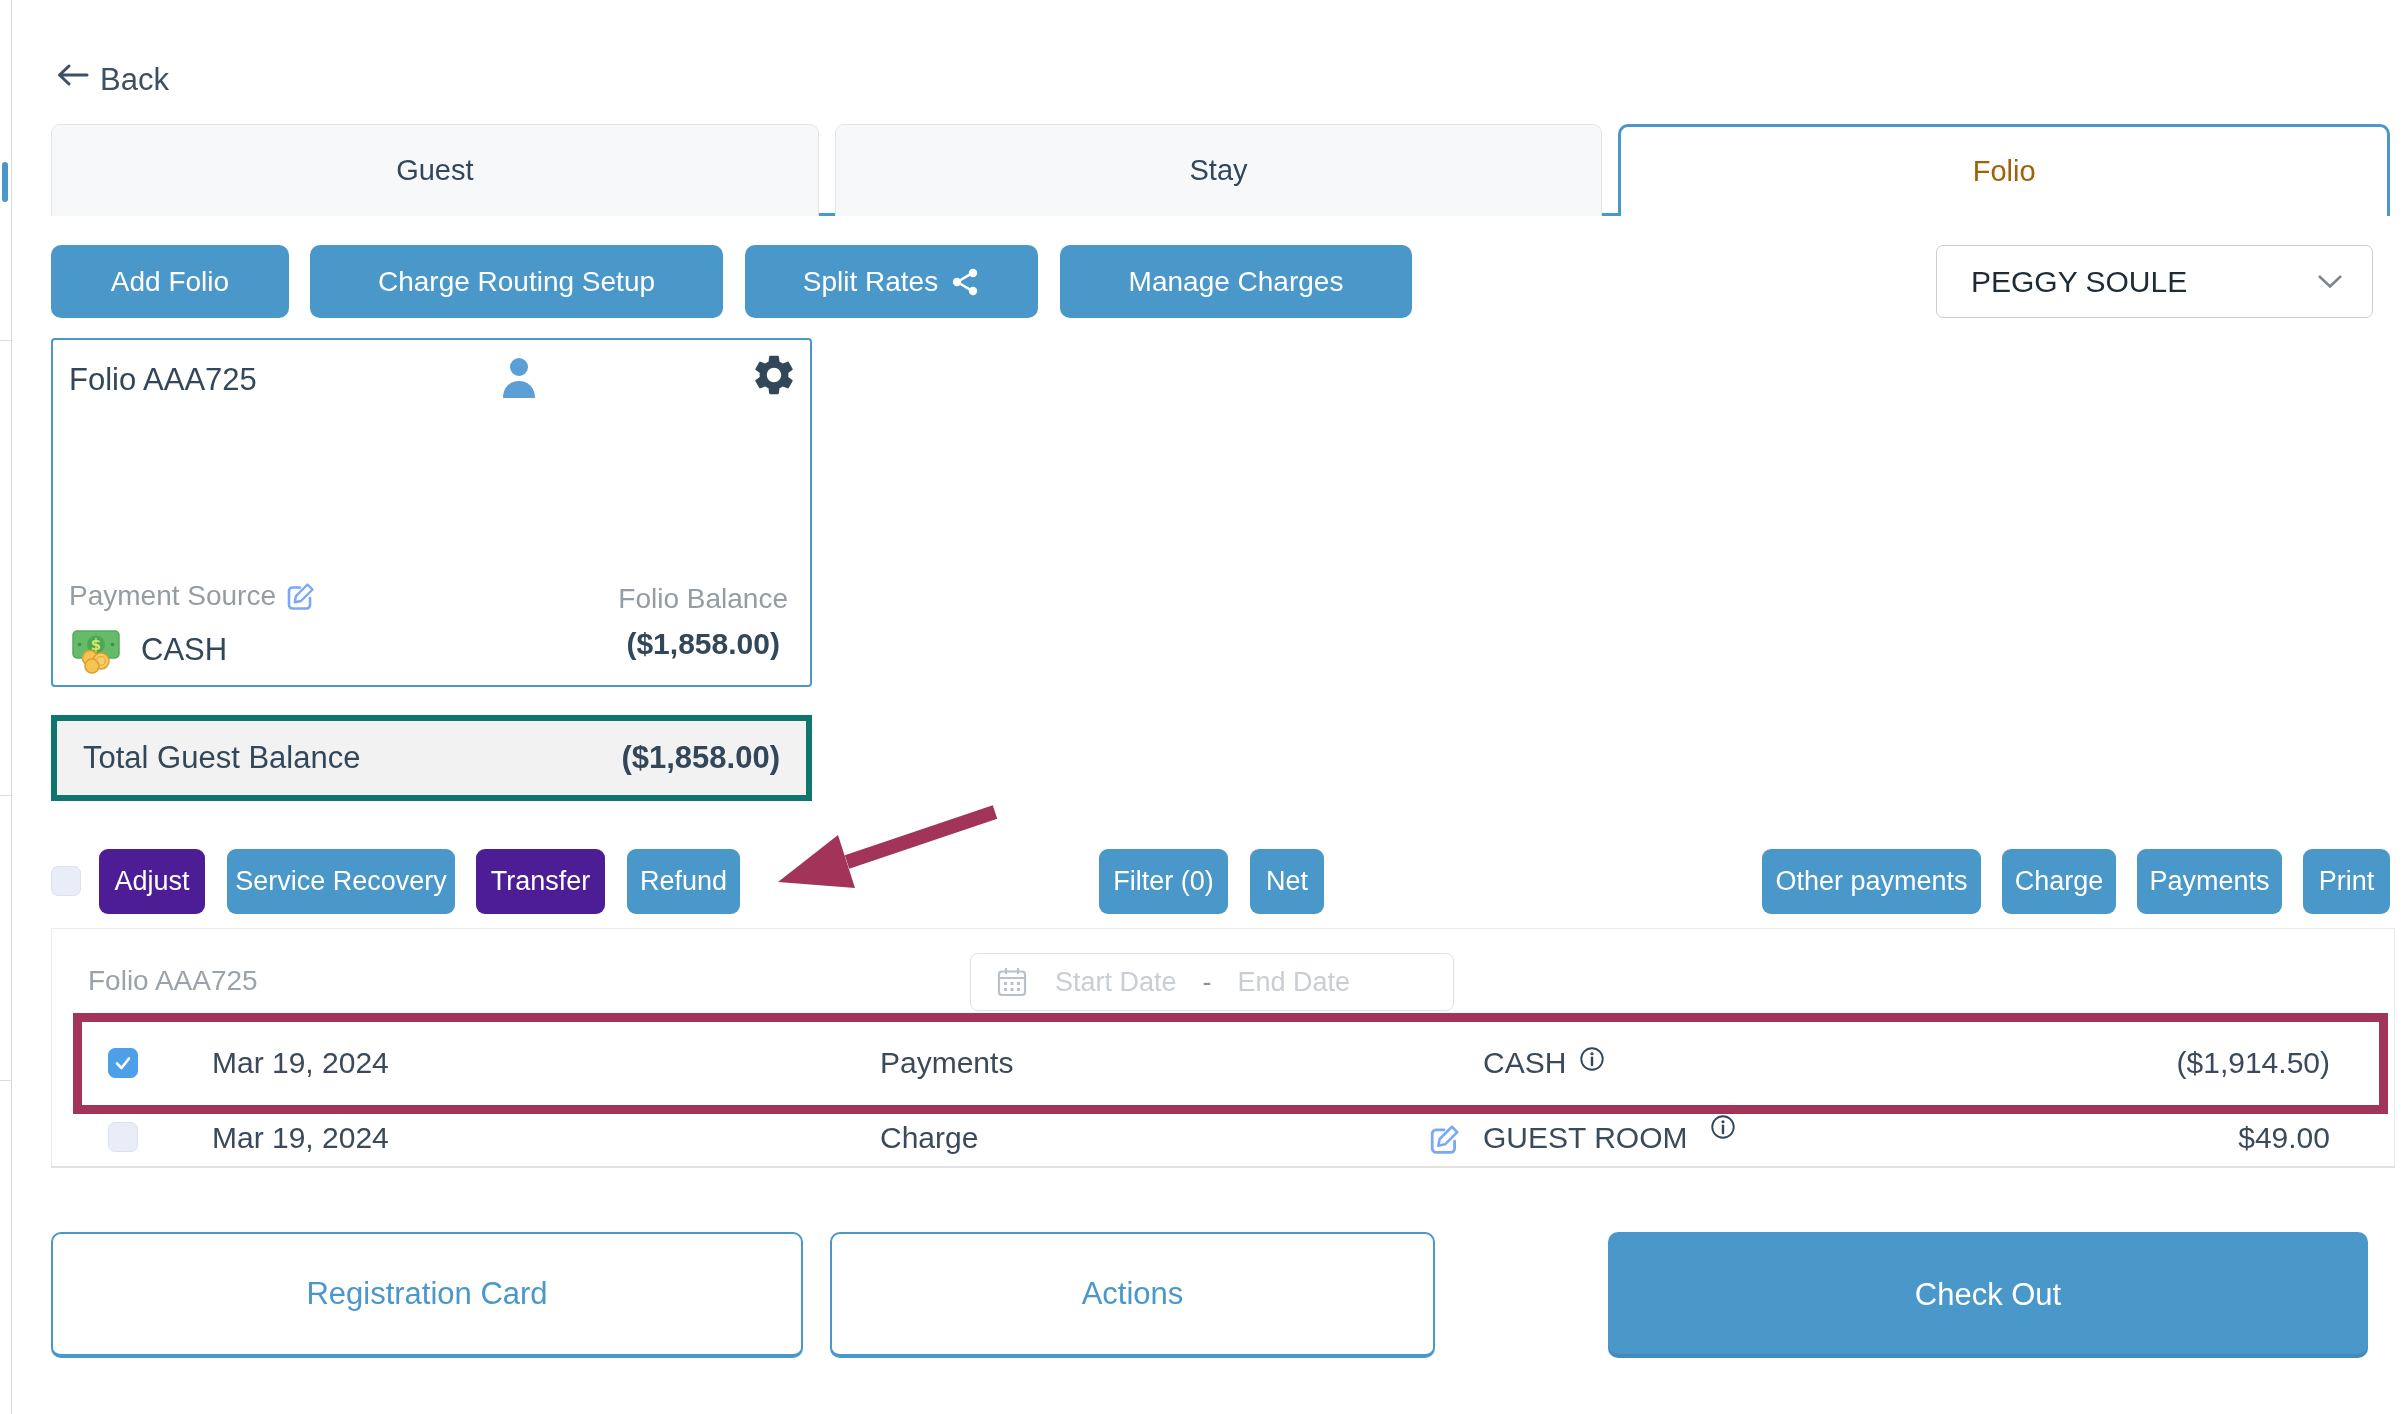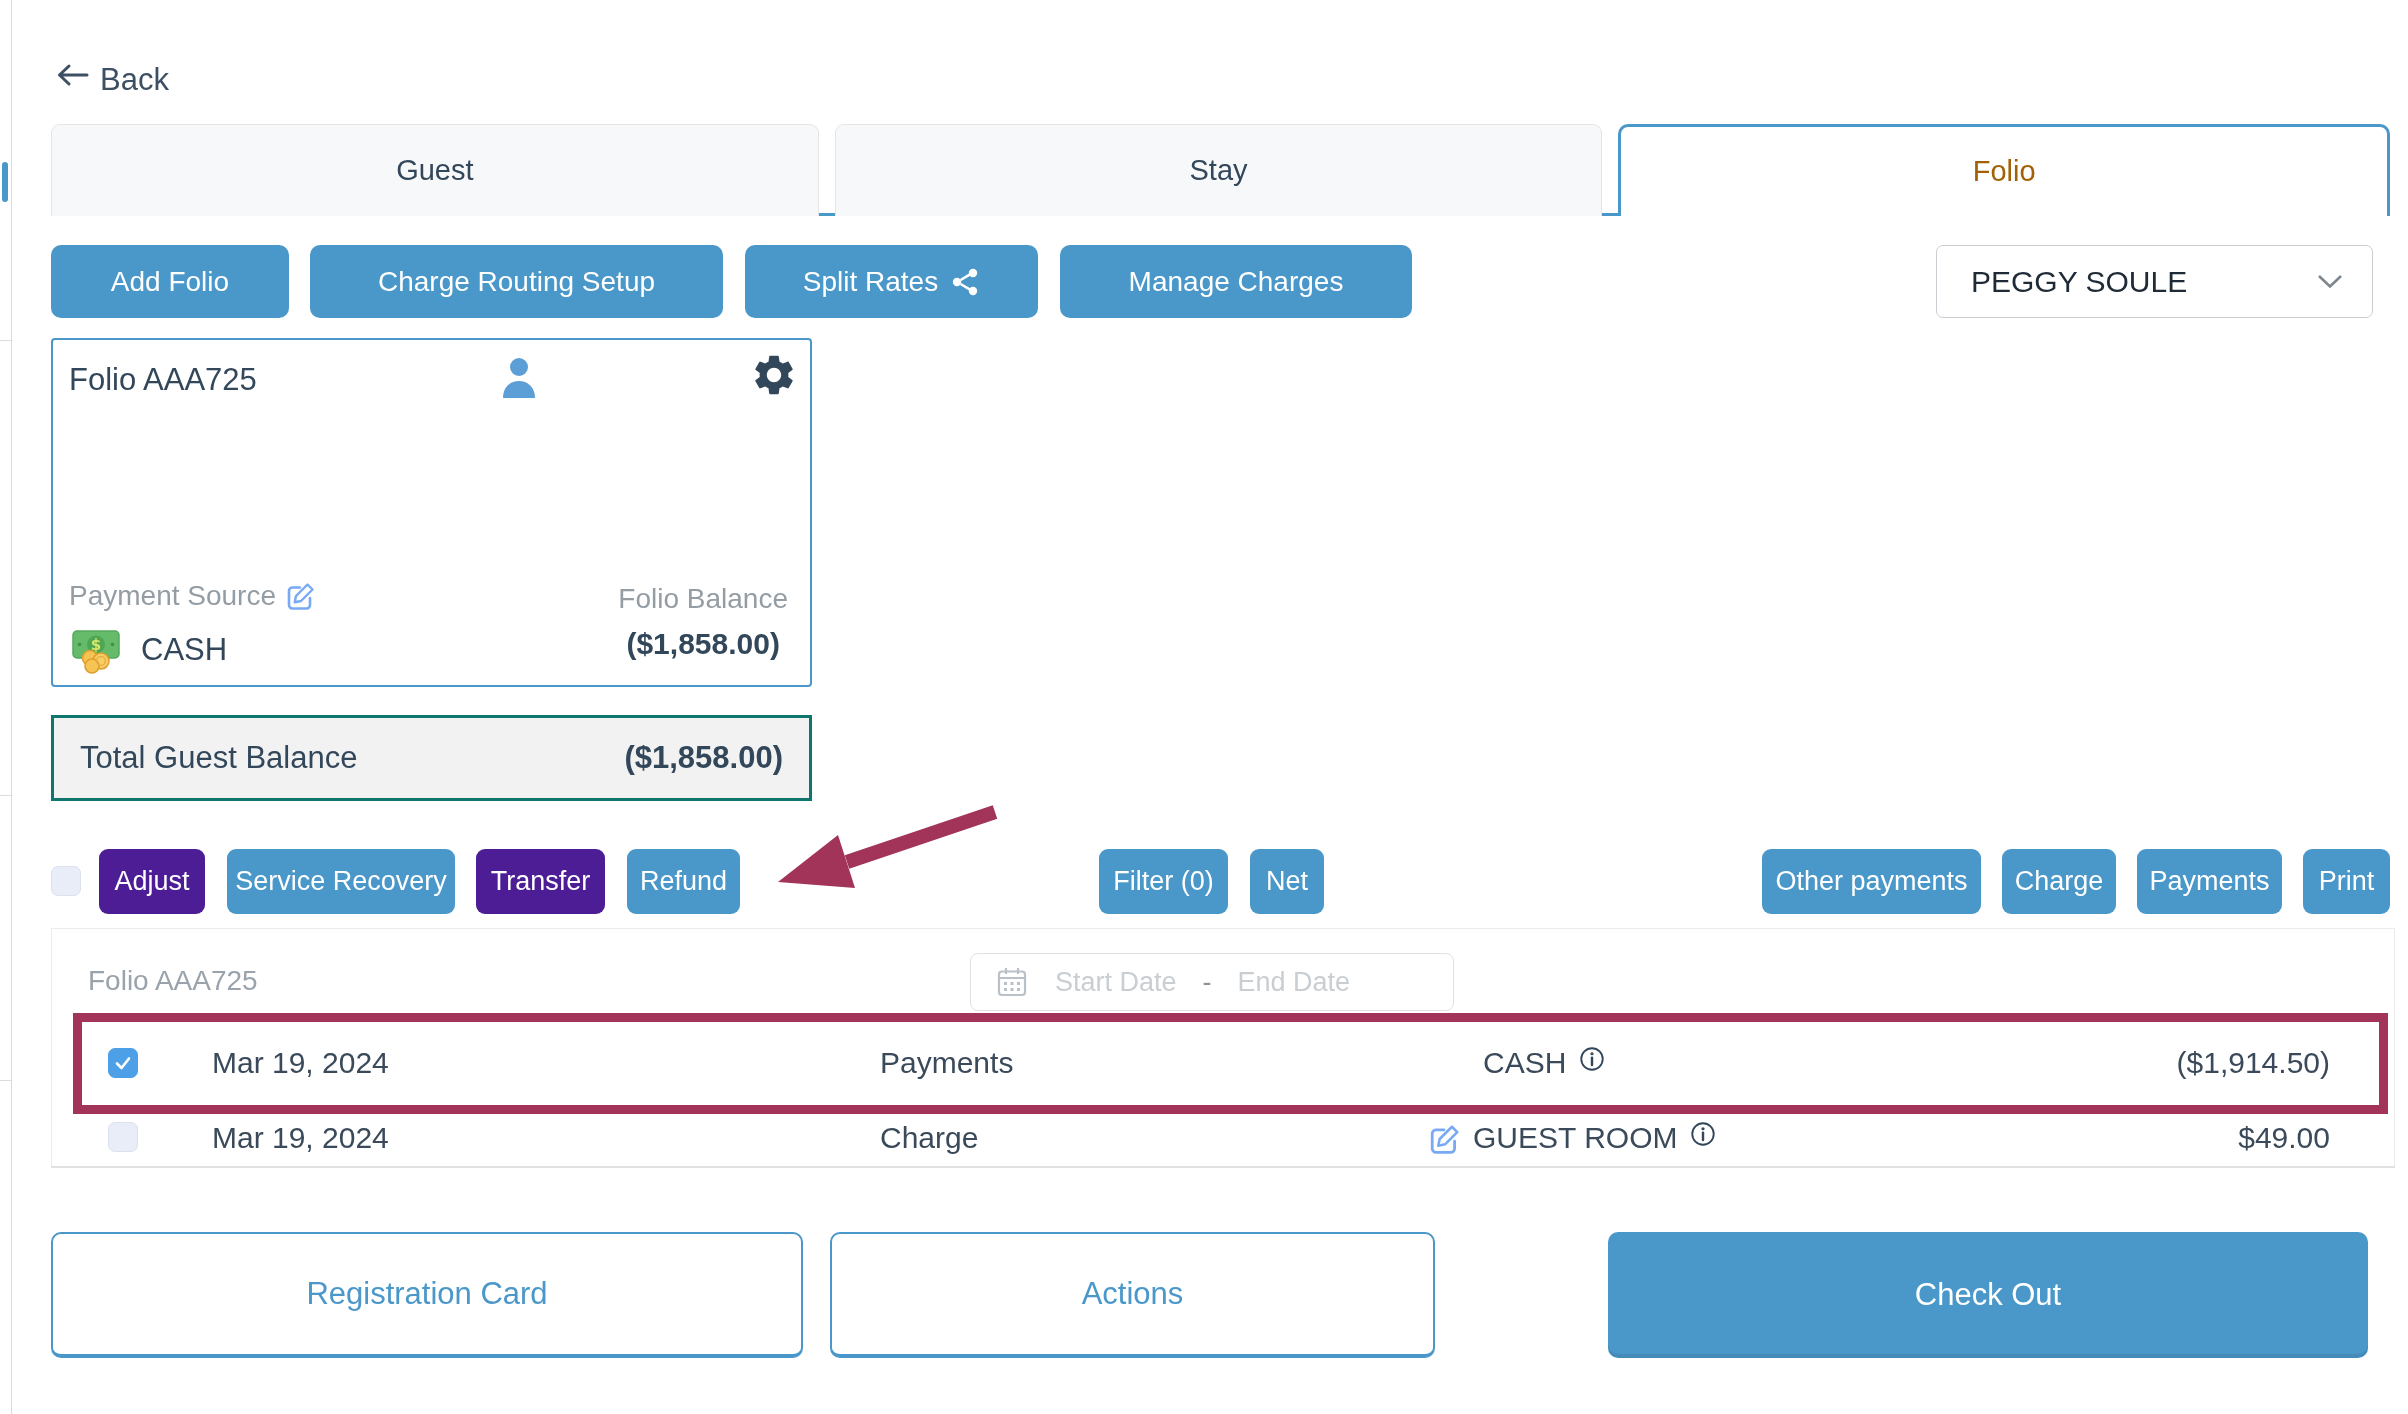--- a/index.html
+++ b/index.html
@@ -35,21 +35,21 @@
   .card{position:absolute;left:51px;top:338px;width:761px;height:349px;border:2px solid #4a97c9;
         border-radius:4px;background:#fff;box-sizing:border-box;}
   .card-title{position:absolute;left:16px;top:22px;font-size:31px;color:#33475b;}
   .badge{display:inline-flex;align-items:center;background:#f1f2f2;border:1px solid #d9dadb;
          border-radius:7px;font-size:26px;color:#33475b;padding:9px 16px;margin-right:15px;}
   .label-gray{font-size:28px;color:#949ca4;}
   .money-row{display:flex;align-items:center;gap:18px;}
   .bal-val{font-size:30px;font-weight:bold;color:#33475b;}
   
   .total{position:absolute;left:51px;top:715px;width:761px;height:86px;background:#f2f2f2;
-         border:3px solid #0f766e;box-sizing:border-box;display:flex;align-items:center;
+         border:6px solid #0f766e;box-sizing:border-box;display:flex;align-items:center;
          padding:0 26px;font-size:31px;color:#33475b;}
   .total .val{margin-left:auto;font-weight:bold;}
   
   .chk{width:30px;height:30px;border-radius:7px;background:#e9edf7;border:1px solid #dbe1ef;
        box-sizing:border-box;cursor:pointer;}
   .chk.checked{background:#4da0e8;border-color:#4da0e8;display:flex;align-items:center;justify-content:center;}
   
   .tablebox{position:absolute;left:51px;top:928px;width:2344px;height:240px;background:#fff;
             border:1px solid #ebebeb;box-sizing:border-box;}
   .datebox{position:absolute;left:970px;top:953px;width:484px;height:58px;border:1px solid #e2e2e2;
@@ -261,21 +261,21 @@
         </span>
       </span>
       <span class="rowtxt" style="position:absolute;right:49px;top:24px;">($1,914.50)</span>
     </div>
   </div>
 
   <div class="row2">
     <div class="chk" style="position:absolute;left:57px;top:8px;"></div>
     <span class="rowtxt" style="position:absolute;left:161px;top:7px;">Mar 19, 2024</span>
     <span class="rowtxt" style="position:absolute;left:829px;top:7px;">Charge</span>
-    <span style="position:absolute;left:1378px;top:7px;display:flex;align-items:center;gap:12px;">
+    <span style="position:absolute;left:1378px;top:7px;display:flex;align-items:flex-start;gap:22px;">
       <span style="margin-top:2px;">
         <svg width="32" height="32" viewBox="0 0 30 30">
           <path d="M24 17 v7 a3.5 3.5 0 0 1 -3.5 3.5 h-14 A3.5 3.5 0 0 1 3 24 V10 a3.5 3.5 0 0 1 3.5 -3.5 H14" fill="none" stroke="#79a9f5" stroke-width="2.6" stroke-linecap="round"></path>
           <path d="M21.5 3.5 l5 5 L15 20 l-6.3 1.3 L10 15z" fill="none" stroke="#79a9f5" stroke-width="2.4" stroke-linejoin="round"></path>
         </svg>
       </span>
       <span class="rowtxt">GUEST ROOM</span>
       <span style="margin-top:-8px;">
         <svg width="28" height="28" viewBox="0 0 30 30">
           <circle cx="15" cy="15" r="11.5" fill="none" stroke="#33475b" stroke-width="2"></circle>

